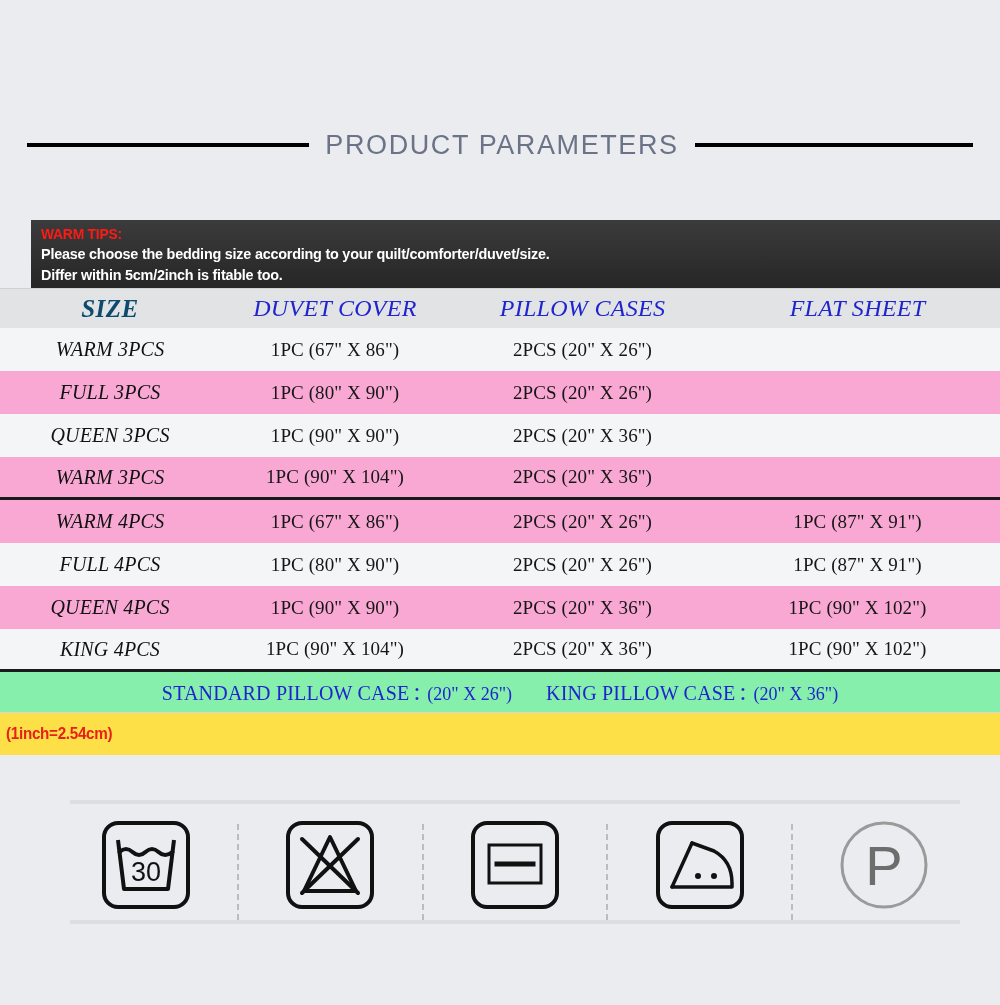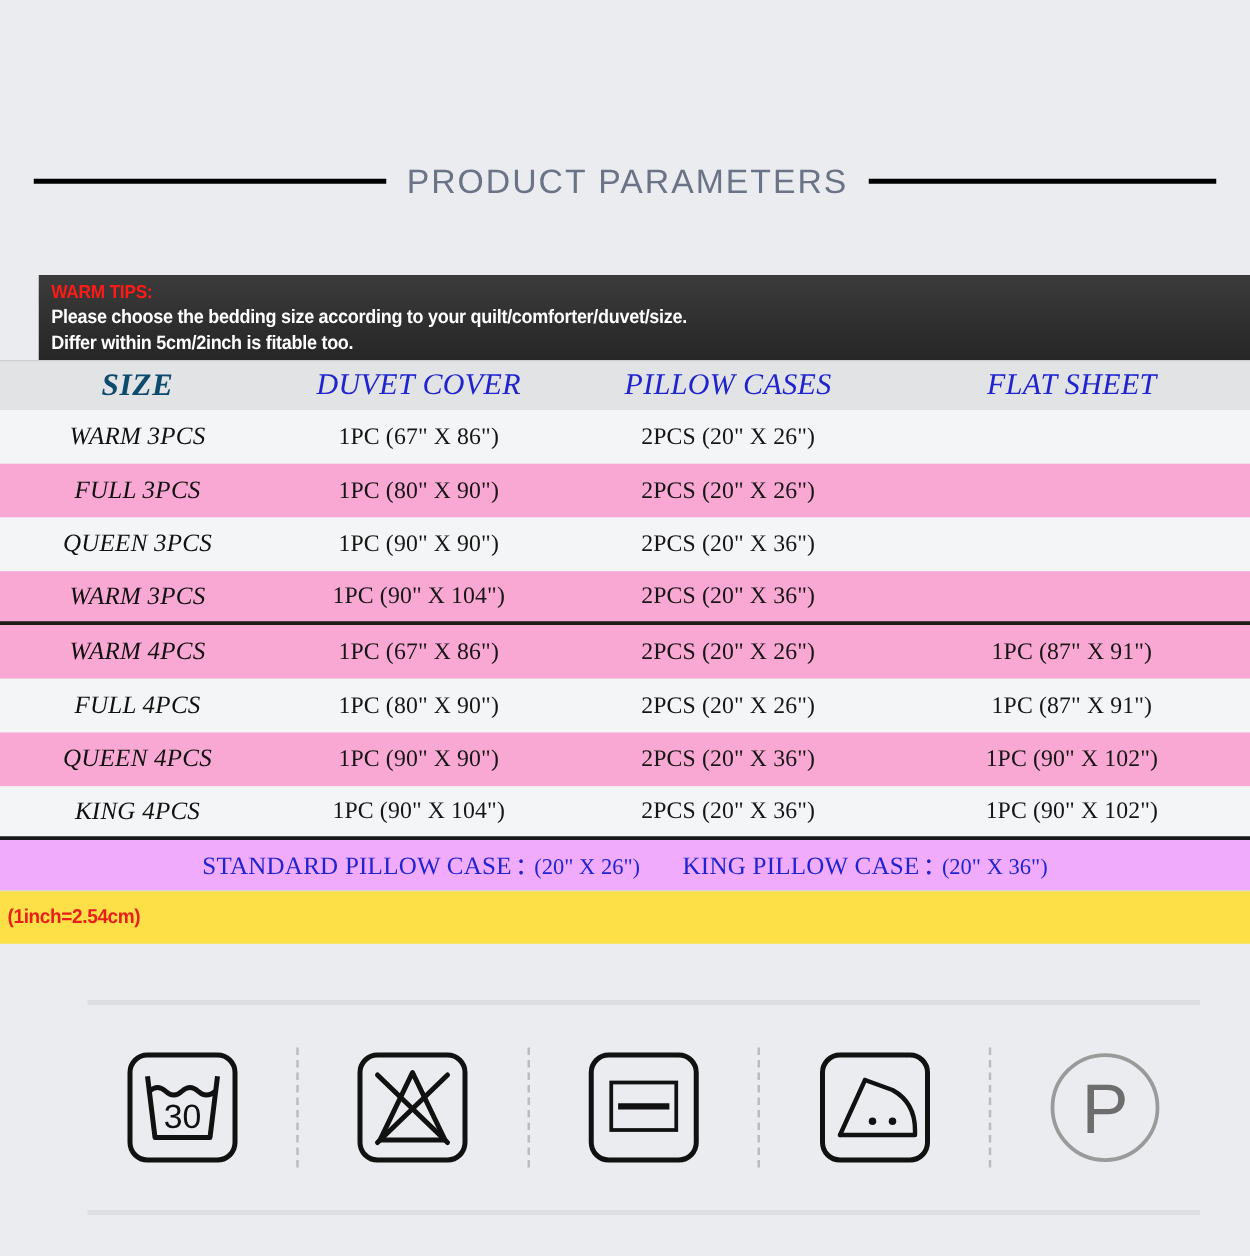--- a/index.html
+++ b/index.html
@@ -134,21 +134,21 @@
   .cell-val {
     font-family: "Liberation Serif", serif;
     font-size: 19px;
     color: #161616;
     letter-spacing: 0.1px;
   }
 
   
   .pillow-row {
     height: 40px;
-    background: #f0abfc;
+    background: #86efac;
     display: flex;
     align-items: center;
     justify-content: center;
     gap: 34px;
     border-bottom: 1px solid #d5d6d7;
   }
   .pillow-group {
     display: flex;
     align-items: baseline;
     white-space: nowrap;
@@ -190,25 +190,25 @@
     transform: scaleX(0.95);
     transform-origin: left center;
   }
 
   
   .care-panel {
     position: absolute;
     top: 800px;
     left: 70px;
     width: 890px;
-    height: 172px;
+    height: 124px;
     border-top: 4px solid #dcdee1;
     border-bottom: 4px solid #dcdee1;
     display: flex;
-    align-items: center;
+    align-items: flex-end;
     justify-content: space-around;
     box-sizing: border-box;
   }
   .care-item {
     width: 120px;
     height: 110px;
     display: flex;
     align-items: center;
     justify-content: center;
   }

